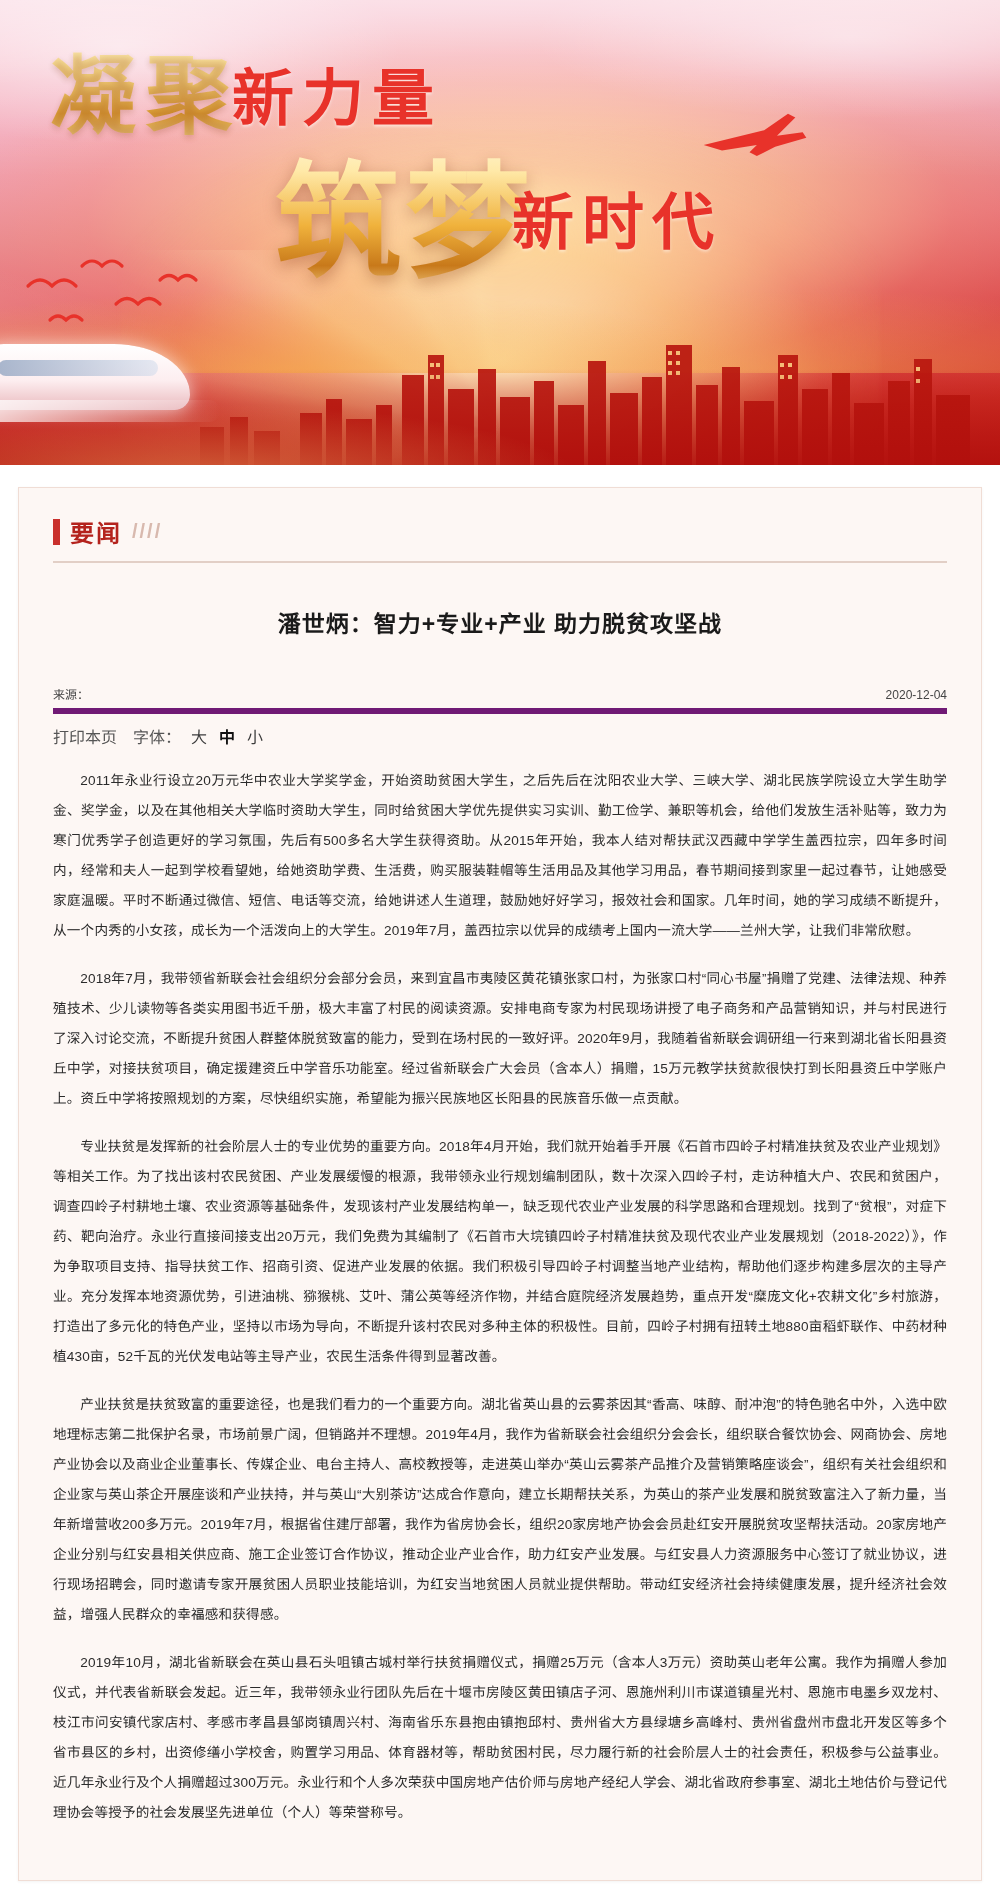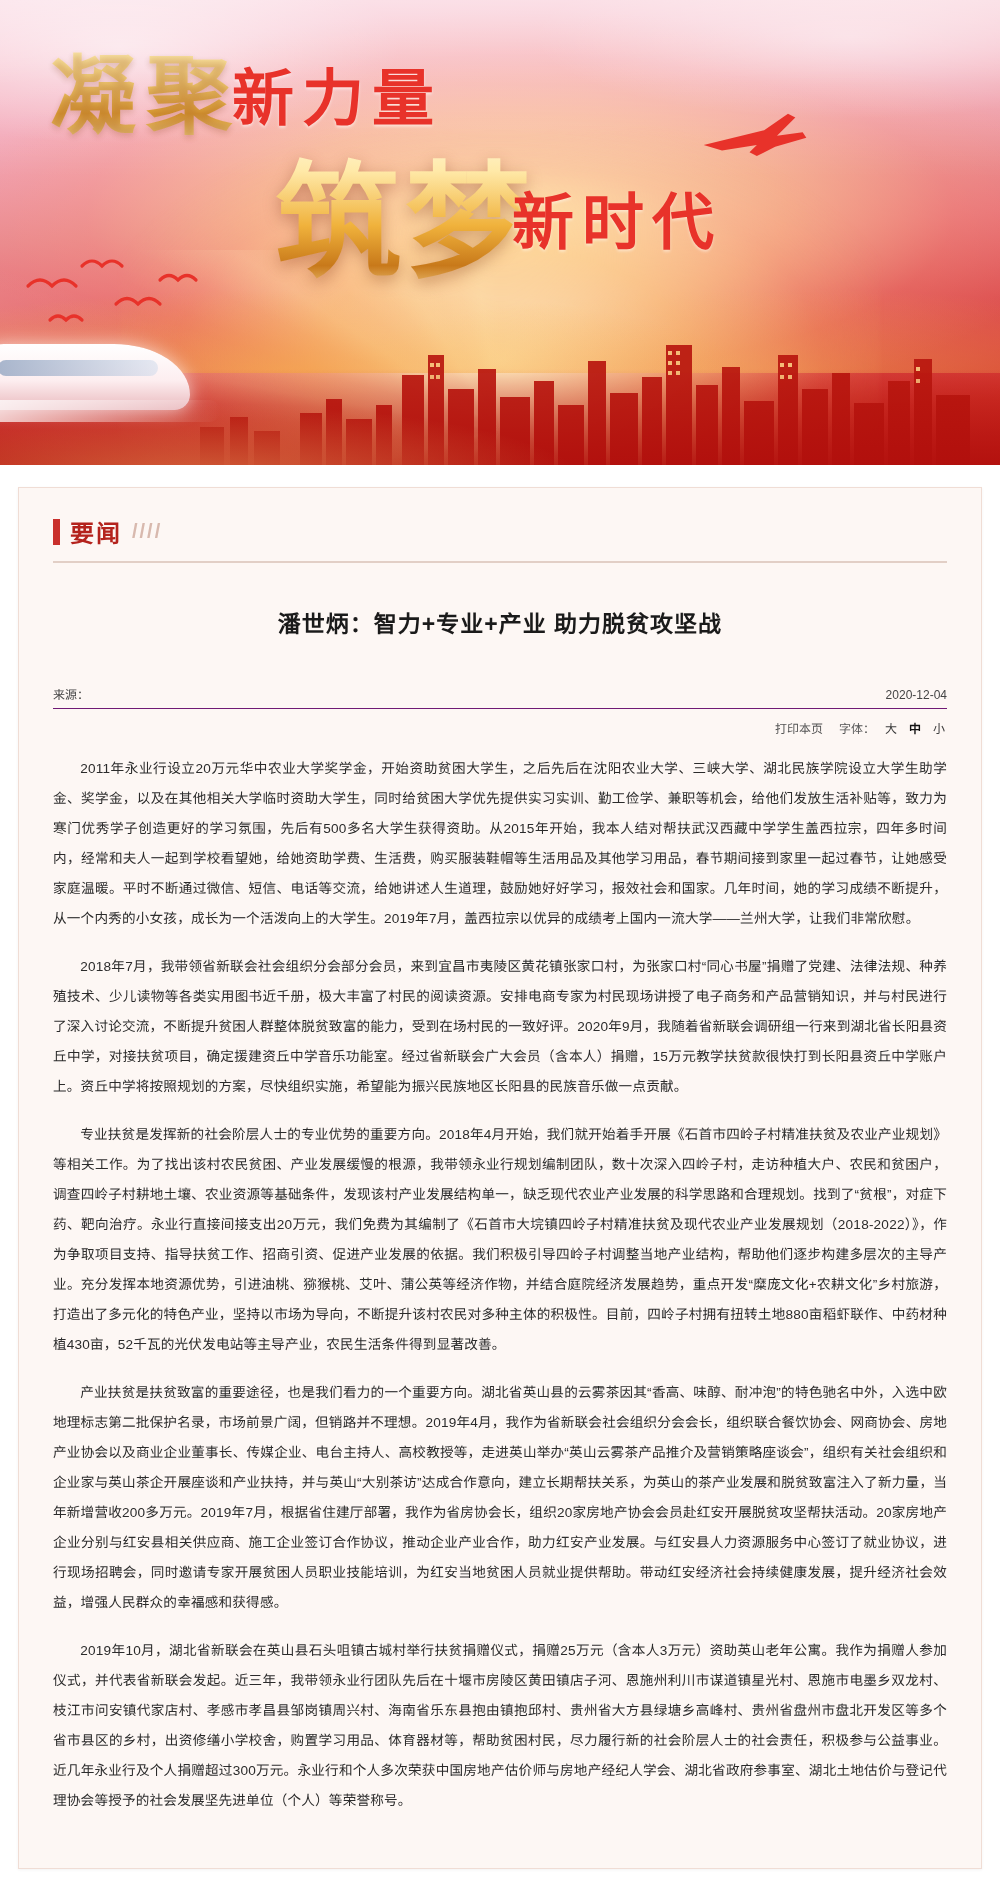--- a/index.html
+++ b/index.html
@@ -145,29 +145,29 @@
   .headline {
     text-align: center;
     font-size: 23px; font-weight: bold; color: #1a1a1a;
     letter-spacing: 1px;
     margin: 42px 0 46px;
   }
 
   .meta-row {
     display: flex; justify-content: space-between; align-items: flex-end;
     font-size: 12px; color: #555;
-    border-bottom: 1px solid #701a75;
+    border-bottom: 6px solid #701a75;
     padding-bottom: 6px;
   }
   .meta-row .source { color: #444; }
   .meta-row .date { color: #444; }
 
   .tools-row {
-    display: flex; justify-content: flex-end; align-items: center; gap: 8px;
-    font-size: 12px; color: #555; margin-top: 10px;
+    display: flex; justify-content: flex-start; align-items: center; gap: 8px;
+    font-size: 16px; color: #555; margin-top: 10px;
   }
   .tools-row .print { color: #555; }
   .tools-row .fs-label { margin-left: 8px; }
   .tools-row .fs { cursor: pointer; color: #3c3c3c; padding: 0 2px; }
   .tools-row .fs.active { color: #111; font-weight: bold; }
 
   .body-text { margin-top: 18px; }
   .body-text p {
     font-size: 13.6px;
     line-height: 30px;

